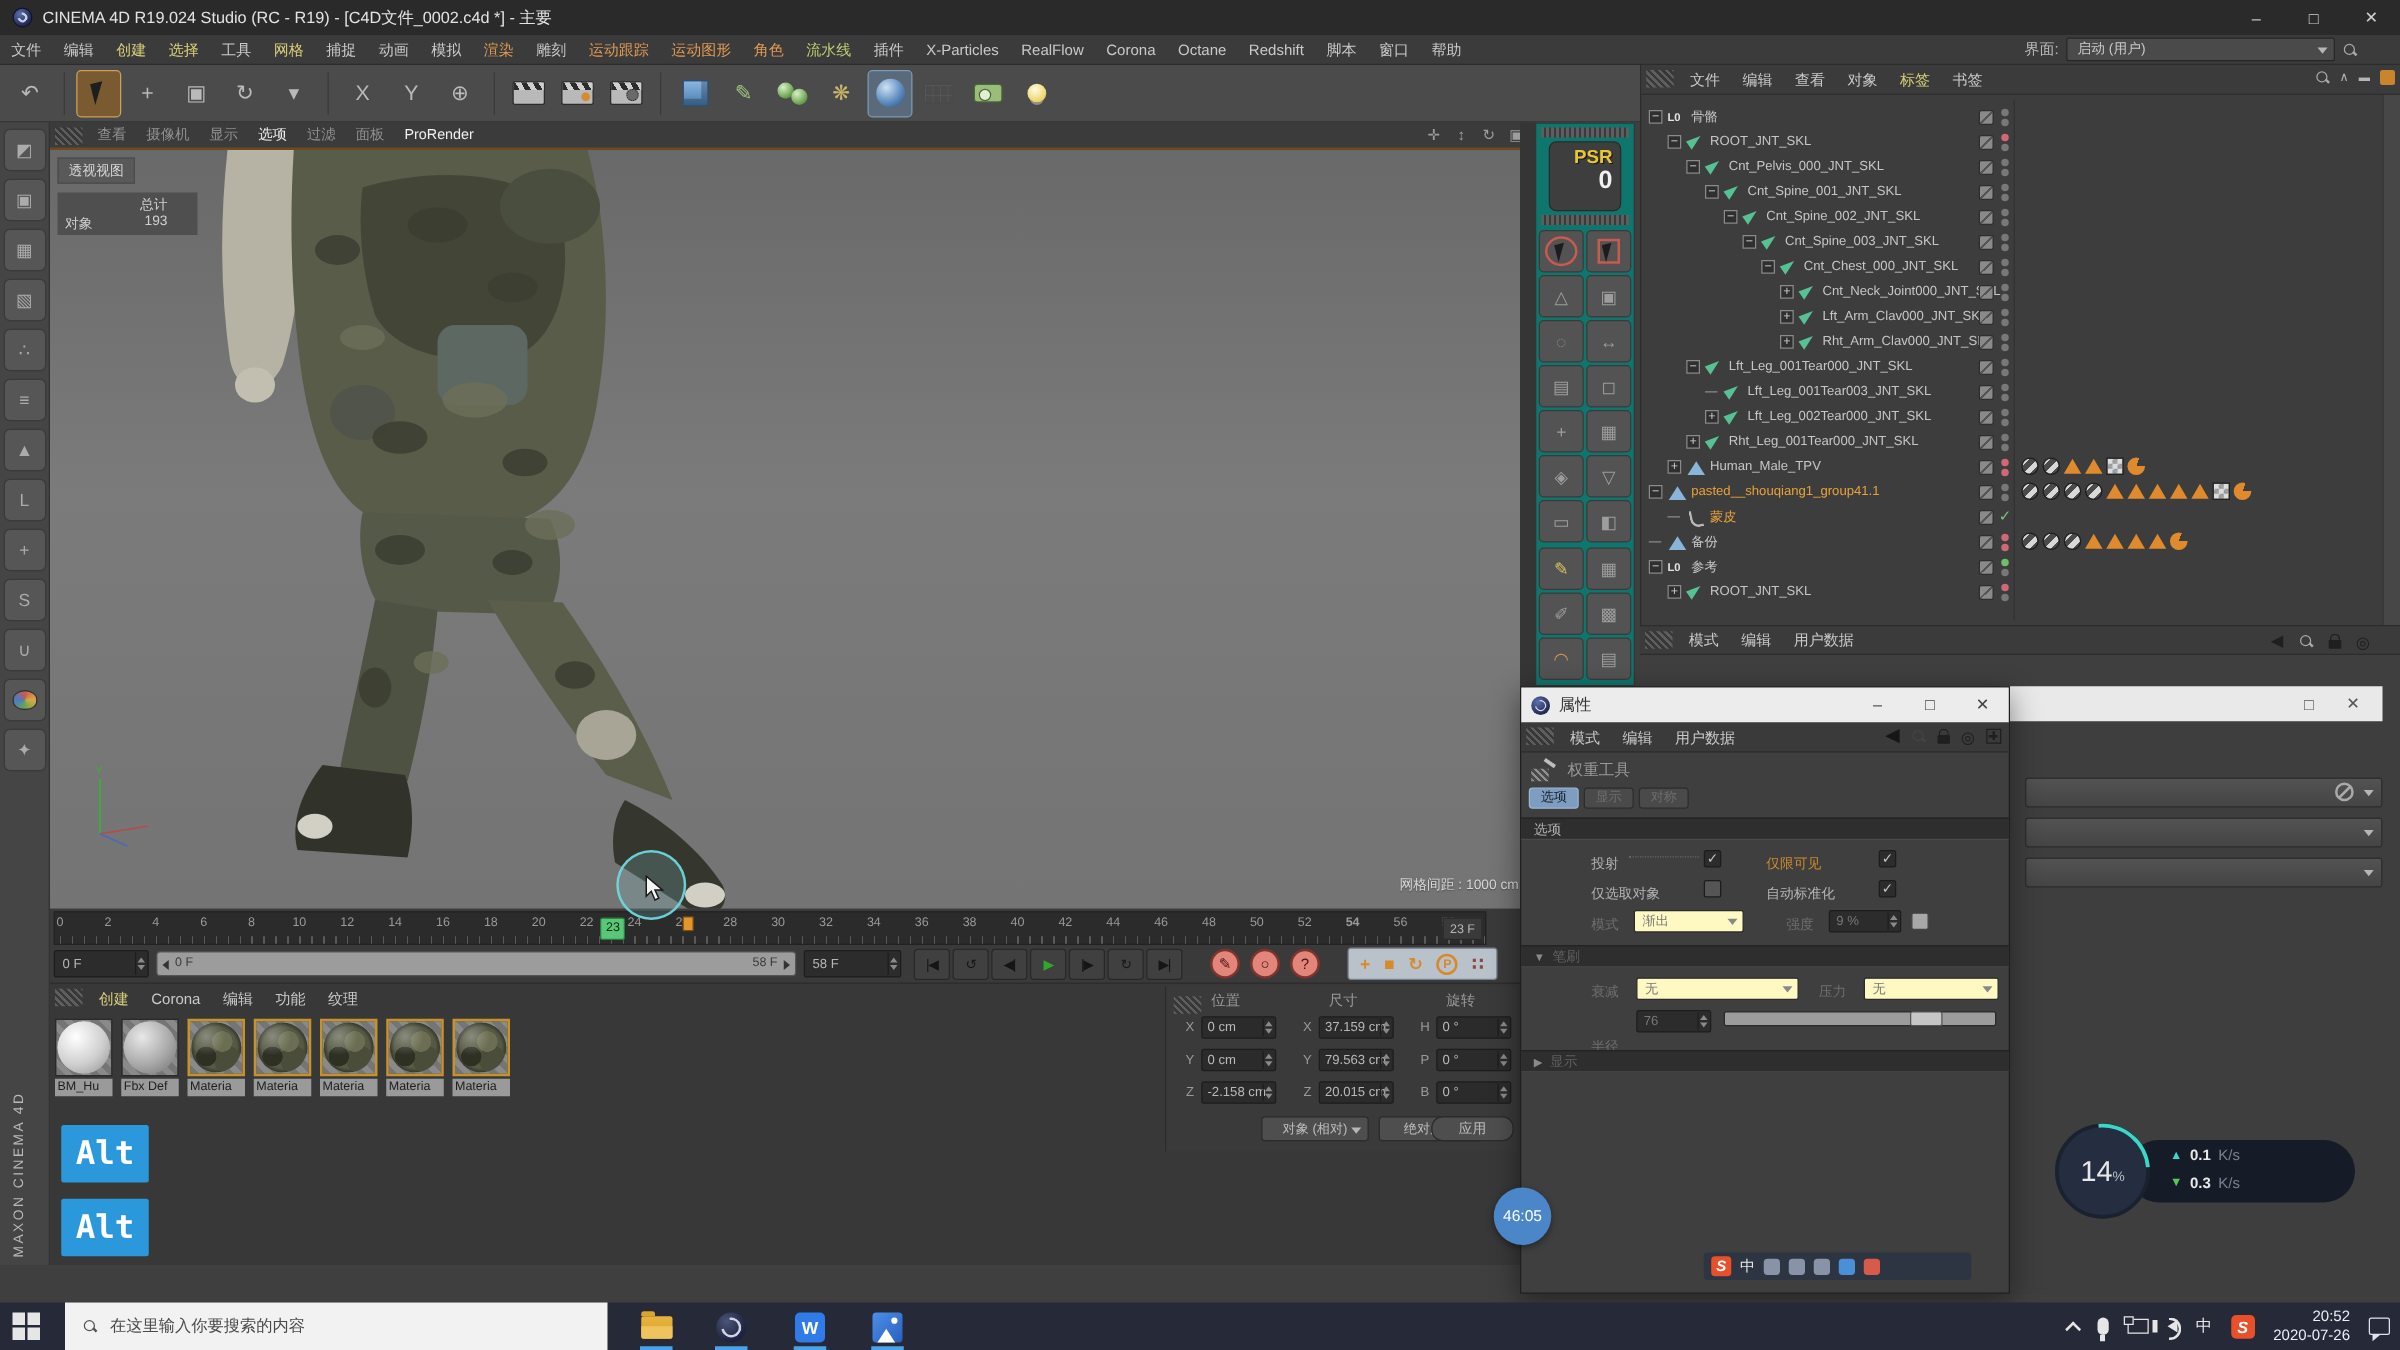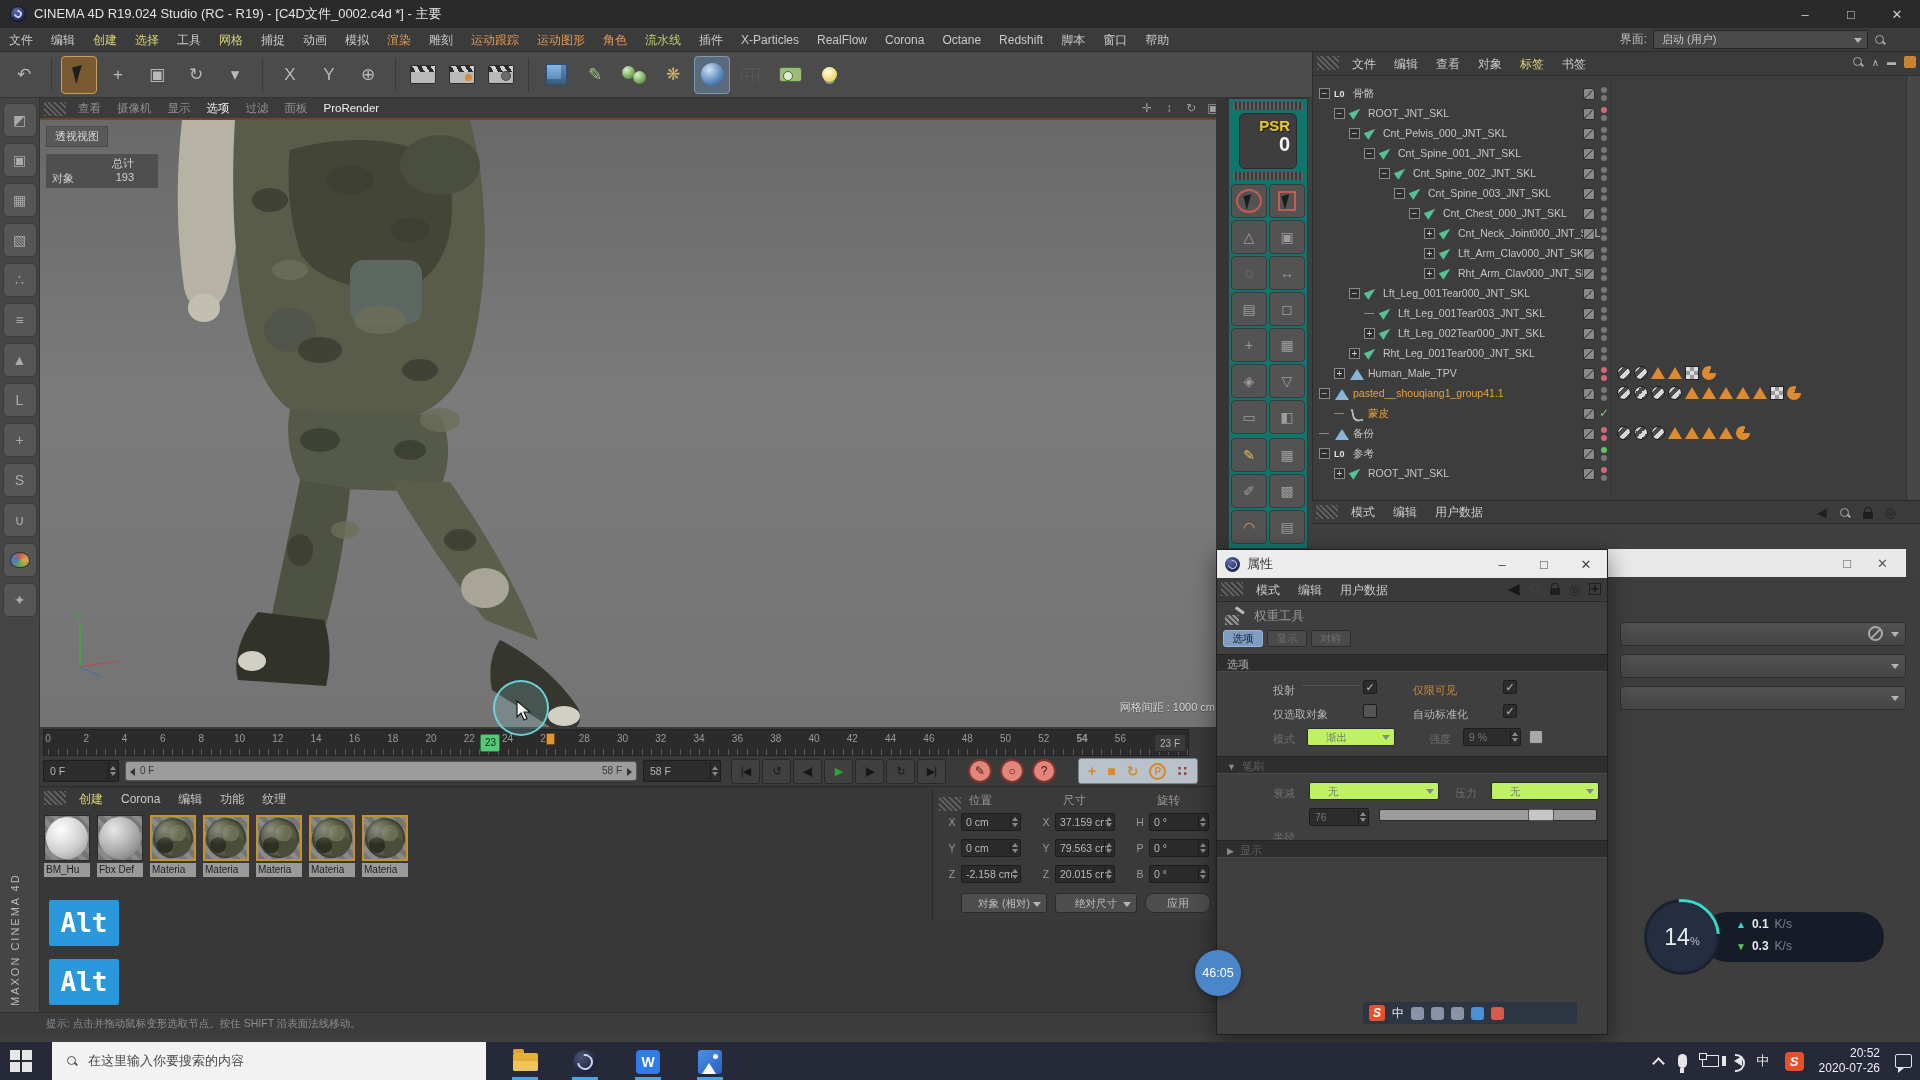--- a/index.html
+++ b/index.html
@@ -192,43 +192,43 @@
     line-height:18px;padding-left:10px;border-top:1px solid #232323;border-bottom:1px solid #4a4a4a;}
   .pwsec.dim{color:#5f5f5f;}
   .pwsec .tw{display:inline-block;margin-right:6px;color:#8a8a8a;font-size:9px;}
   .plabel{position:absolute;color:#b5b5b5;font-size:11px;}
   .plabel.dim{color:#6e6e6e;}
   .plabel.orange{color:#d08a2e;}
   .pleader{position:absolute;border-bottom:1px dotted #666;width:56px;height:12px;}
   .pchk{position:absolute;width:14px;height:14px;background:#2c2c2c;border:1px solid #1c1c1c;border-radius:2px;
     color:#c2c2c2;font-size:11px;line-height:13px;text-align:center;}
   .pchk.off{color:transparent;background:#555;}
-  .pdd{position:absolute;height:18px;background:#bef264;border:1px solid #2b2b2b;border-radius:2px;
-    color:#777;font-size:10.5px;line-height:16px;padding:0 18px;}
+  .pdd{position:absolute;height:18px;background:#fef9c3;border:1px solid #2b2b2b;border-radius:2px;
+    color:#777;font-size:10.5px;line-height:16px;padding:0 6px;}
   .pdd .tri-d{position:absolute;right:4px;top:6px;border-top-color:#888;}
   .pfield{position:absolute;height:18px;background:#2c2c2c;border:1px solid #1d1d1d;border-radius:2px;
     color:#777;font-size:10.5px;line-height:16px;padding:0 5px;}
   .stp{position:absolute;right:1px;top:1px;bottom:1px;width:9px;border-left:1px solid #1d1d1d;
     display:flex;flex-direction:column;align-items:center;justify-content:center;gap:2px;}
   .stp::before{content:"";width:0;height:0;border-left:3px solid transparent;border-right:3px solid transparent;border-bottom:4px solid #8a8a8a;}
   .stp::after{content:"";width:0;height:0;border-left:3px solid transparent;border-right:3px solid transparent;border-top:4px solid #8a8a8a;}
   .pslider{position:absolute;height:12px;background:#9c9c9c;border-radius:2px;border:1px solid #2b2b2b;}
   .pslider .handle{position:absolute;top:-1px;width:26px;height:12px;background:#c6c6c6;border:1px solid #555;border-radius:2px;}
   .phandle{position:absolute;width:14px;height:14px;background:#a8a8a8;border:1px solid #444;border-radius:2px;}
 
   
   #bottomzone{position:absolute;left:40px;top:786px;width:1176px;height:226px;background:#383838;border-top:1px solid #2a2a2a;}
   #coords{position:absolute;left:892px;top:2px;width:282px;height:132px;background:#3a3a3a;border-left:1px solid #2c2c2c;}
   #coords .hdr{position:absolute;top:4px;color:#9a9a9a;font-size:11.5px;}
   .crow{position:absolute;display:flex;align-items:center;gap:4px;}
   .crow .cl{width:10px;color:#9a9a9a;font-size:10.5px;text-align:center;}
   .cfield{position:relative;width:60px;height:18px;background:#2b2b2b;border:1px solid #1d1d1d;border-radius:2px;
     color:#b9b9b9;font-size:10.5px;line-height:16px;padding:0 4px;}
   .cdd{position:absolute;height:20px;background:#4e4e4e;border:1px solid #2b2b2b;border-radius:3px;
-    color:#bdbdbd;font-size:10.5px;line-height:18px;text-align:center;}
+    color:#bdbdbd;font-size:10.5px;line-height:18px;text-align:center;margin-left:48px;}
   .cdd .tri-d{position:absolute;right:5px;top:8px;}
   #applybtn{position:absolute;height:20px;background:#4e4e4e;border:1px solid #2b2b2b;border-radius:9px;
     color:#bdbdbd;font-size:11px;line-height:18px;text-align:center;}
 
   
   #timeline{position:absolute;left:40px;top:727px;width:1176px;height:59px;background:#3a3a3a;}
   #ruler{position:absolute;left:3px;top:2px;width:1146px;height:27px;background:#2b2b2b;border:1px solid #222;}
   #ruler .ticks{position:absolute;left:4px;right:0;bottom:0;height:6px;
     background:repeating-linear-gradient(90deg,#5a5a5a 0 1px,transparent 1px 9.575px);}
   .tick-label{position:absolute;top:3px;color:#9a9a9a;font-size:10px;width:24px;text-align:center;}
@@ -1063,21 +1063,20 @@
         </div>
       <div class="cdd" style="left:28px;top:104px;width:86px;"><span>对象 (相对)</span><span class="tri-d"></span></div>
       <div class="cdd" style="left:122px;top:104px;width:82px;"><span>绝对尺寸</span><span class="tri-d"></span></div>
       <div id="applybtn" style="left:212px;top:104px;width:66px;">应用</div>
     </div>
   </div>
 
   <div class="altbadge" style="left:49px;top:900px;">Alt</div>
   <div class="altbadge" style="left:49px;top:959px;">Alt</div>
 
-  <div id="statusbar">提示: 点击并拖动鼠标变形选取节点。按住 SHIFT 沿表面法线移动。</div>
 
   <div id="props">
     <div id="pwtitle">
       <div class="logo"></div>
       <span>属性</span>
       <div class="btns">
         <div>–</div>
         <div>□</div>
         <div>✕</div>
       </div>

